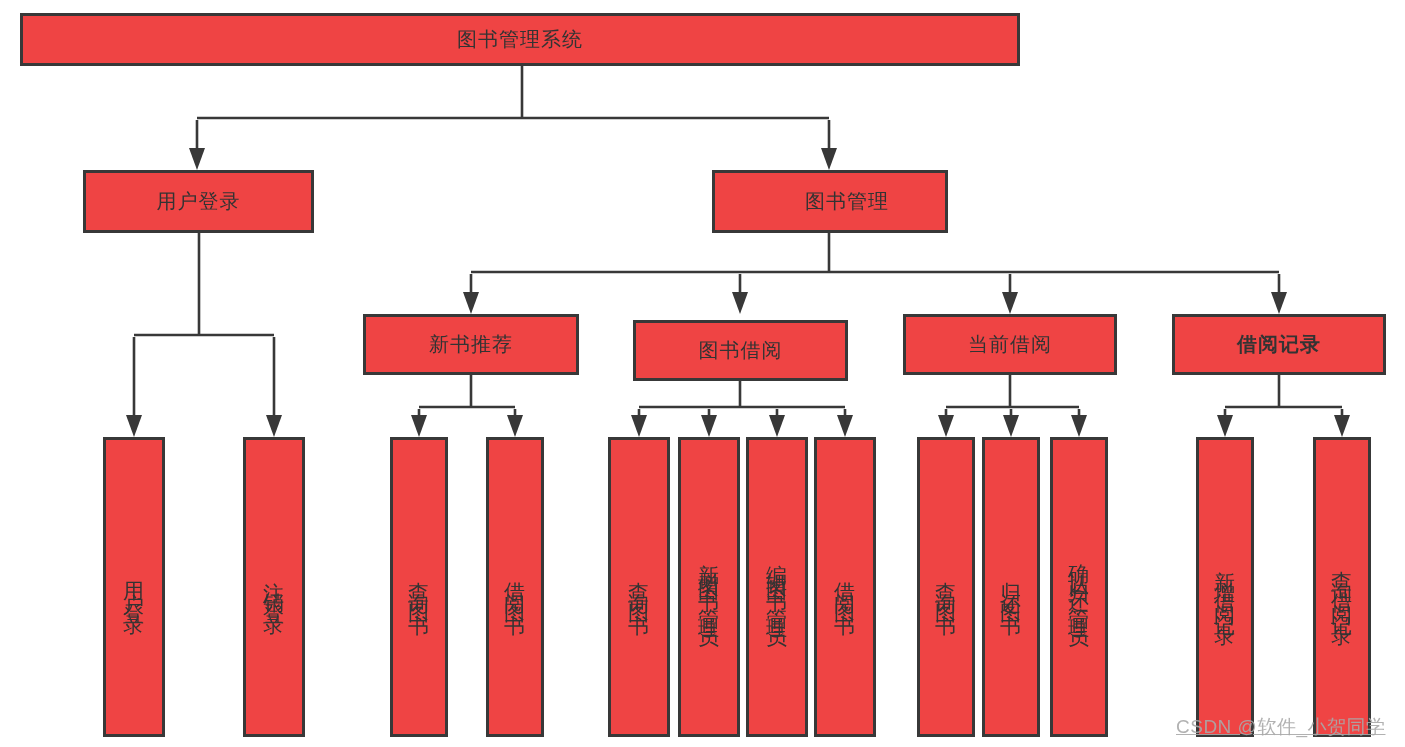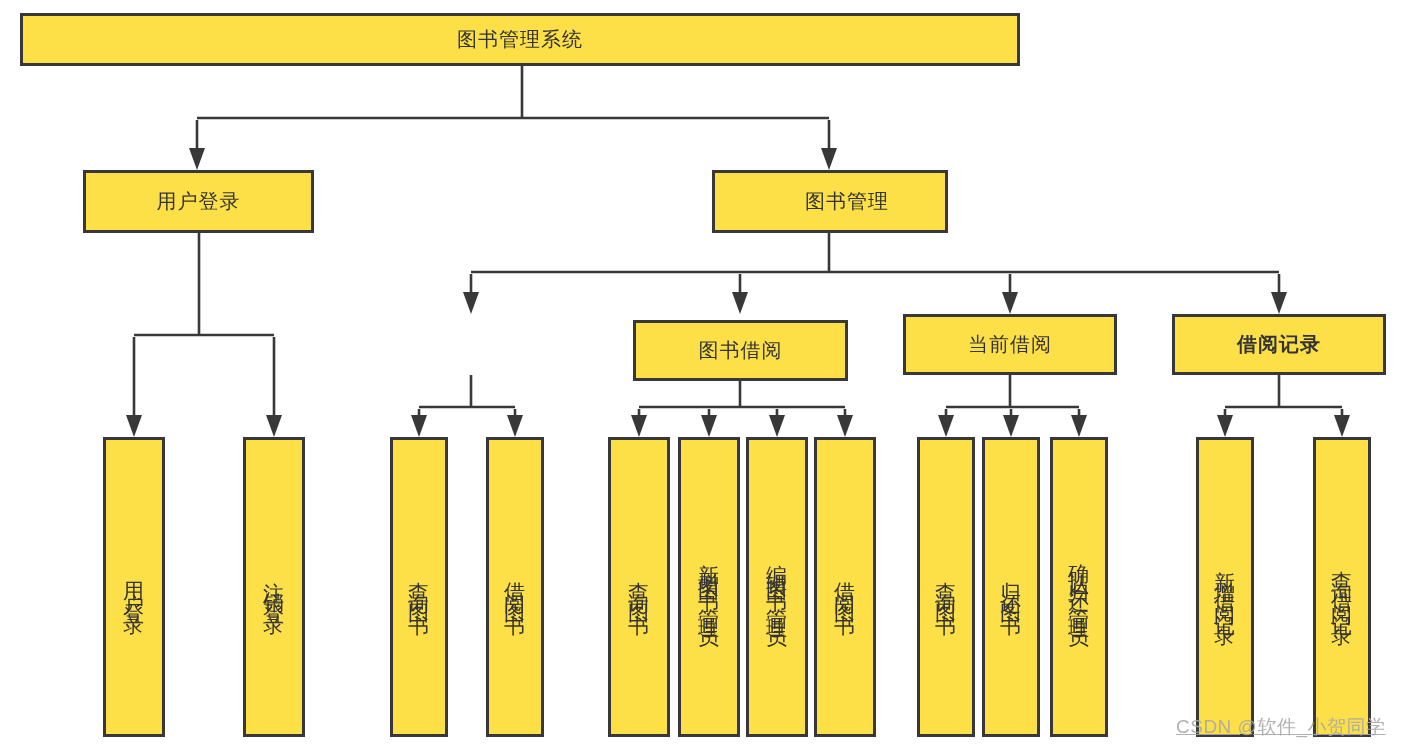--- a/index.html
+++ b/index.html
@@ -7,21 +7,21 @@
     position: relative;
     width: 1405px;
     height: 747px;
     background: #ffffff;
     font-family: "Liberation Sans", sans-serif;
     overflow: hidden;
   }
   svg.wires { position: absolute; left: 0; top: 0; width: 1405px; height: 747px; }
   .node {
     position: absolute;
-    background: #fde047;
+    background: #ef4444;
     border: 3px solid #383838;
     box-sizing: border-box;
     display: flex;
     align-items: center;
     justify-content: center;
     color: #333333;
     z-index: 2;
   }
   .hbox { font-size: 20px; letter-spacing: 1px; white-space: nowrap; }
   .vbox .vtext {
@@ -109,20 +109,23 @@
     <span>图书管理系统</span>
   </div>
 
   <div class="node hbox n-l2a">
     <span>用户登录</span>
   </div>
   <div class="node hbox n-l2b">
     <span>图书管理</span>
   </div>
 
+  <div class="node hbox n-l3a">
+    <span>新书推荐</span>
+  </div>
   <div class="node hbox n-l3b">
     <span>图书借阅</span>
   </div>
   <div class="node hbox n-l3c">
     <span>当前借阅</span>
   </div>
   <div class="node hbox n-l3d">
     <span>借阅记录</span>
   </div>
 

